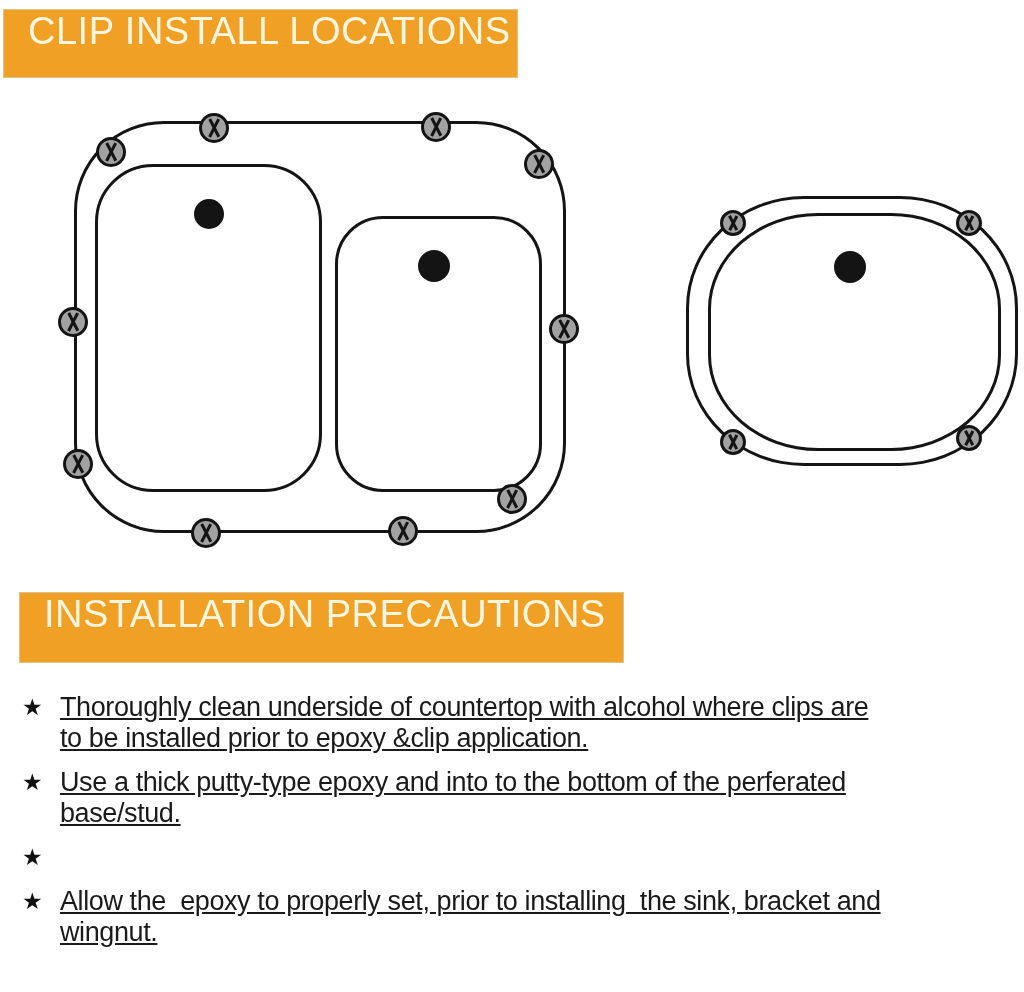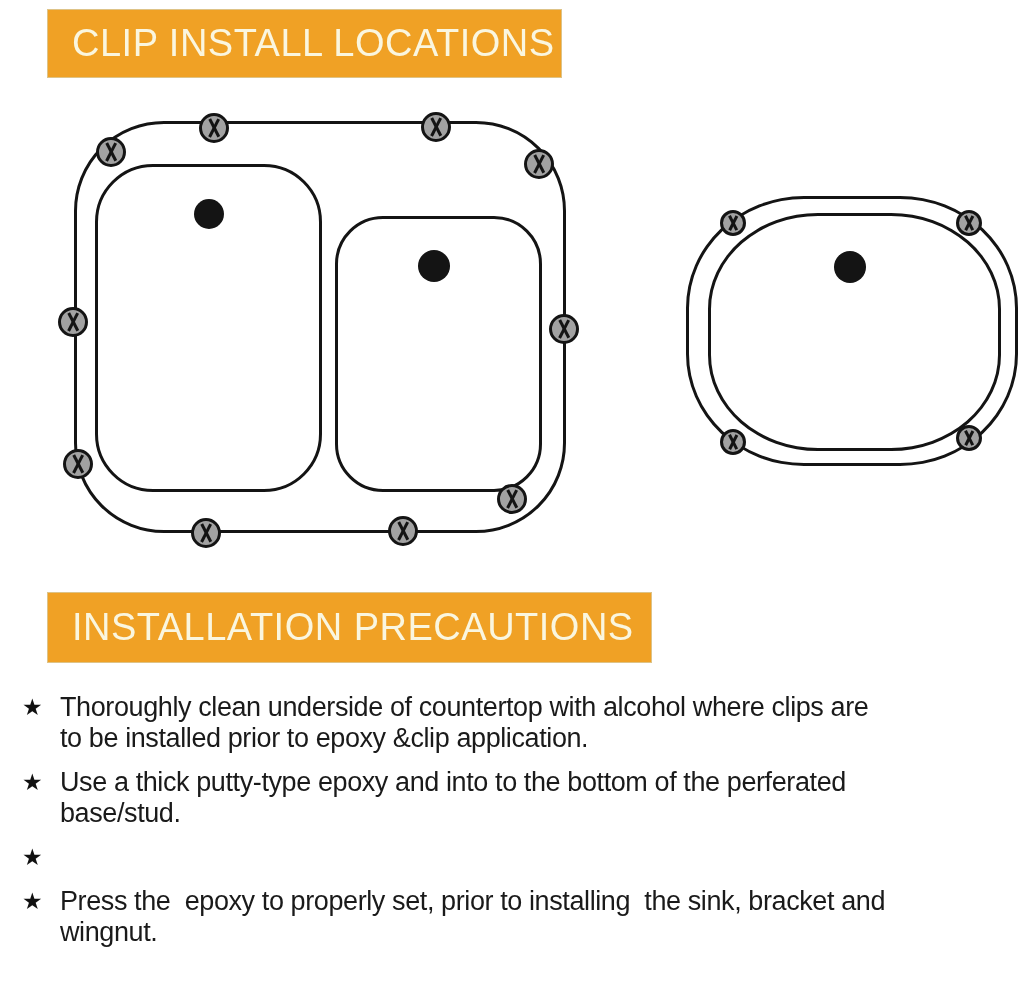--- a/index.html
+++ b/index.html
@@ -11,33 +11,31 @@
     font-family: "Liberation Sans", sans-serif;
   }
   .page { position: absolute; inset: 0; }
 
   
   .banner {
     position: absolute;
     background: var(--banner-orange, #F0A125);
     border: 1px solid var(--banner-edge, #DEC387);
     display: flex;
-    align-items: center;
     box-sizing: border-box;
-    margin-left: 44px;
   }
   .banner .banner-label {
     color: var(--banner-text, #FAF6DF);
     font-size: 38px;
     letter-spacing: 0.5px;
     padding-left: 24px;
     white-space: nowrap;
   }
   .banner-1 { left: 3px; top: 9px;   width: 515px; height: 69px; }
-  .banner-2 { left: 3px; top: 592px; width: 605px; height: 71px; }
+  .banner-2 { left: 19px; top: 592px; width: 605px; height: 71px; }
 
   
   .diagram-layer { position: absolute; inset: 0; }
 
   .outline {
     position: absolute;
     border: 3px solid var(--outline-black, #141414);
     background: #ffffff;
     box-sizing: border-box;
   }
@@ -95,20 +93,21 @@
     font-size: 23px;
     line-height: 31px;
     color: #111111;
   }
   .ptext {
     font-size: 27px;
     line-height: 31px;
     letter-spacing: -0.4px;
     color: #1a1a1a;
     white-space: pre;
+    text-decoration: underline;
   }
 </style>
 </head>
 <body>
 
 <div class="page">
 
   <div class="banner banner-1">
     <span class="banner-label">CLIP INSTALL LOCATIONS</span>
   </div>
@@ -157,18 +156,18 @@
       <li class="precaution-item">
         <span class="star">★</span>
         <span class="ptext">Use a thick putty-type epoxy and into to the bottom of the perferated
 base/stud.</span>
       </li>
       <li class="precaution-item">
         <span class="star">★</span>
       </li>
       <li class="precaution-item">
         <span class="star">★</span>
-        <span class="ptext">Press the  epoxy to properly set, prior to installing  the sink, bracket and
+        <span class="ptext">Allow the  epoxy to properly set, prior to installing  the sink, bracket and
 wingnut.</span>
       </li>
     </ul>
 
 </div>
 
 </body></html>

